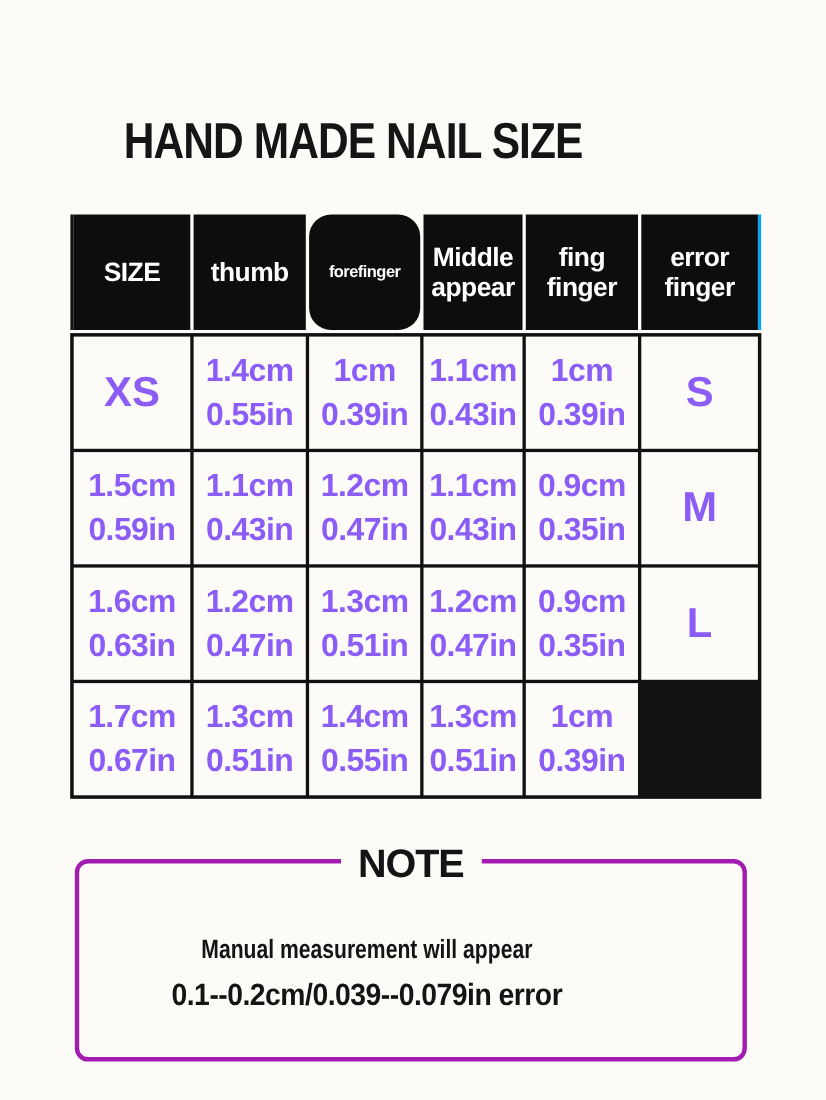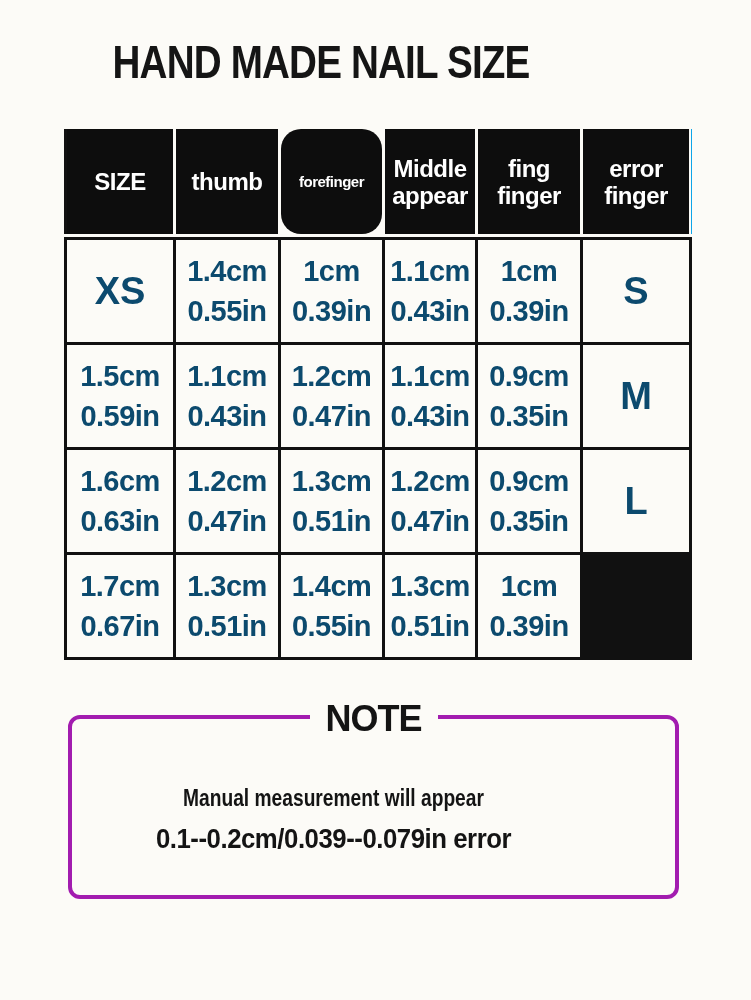--- a/index.html
+++ b/index.html
@@ -3,40 +3,40 @@
 <meta charset="utf-8">
 <style>
   html, body { margin: 0; padding: 0; }
   body {
     width: 751px; height: 1000px;
     background: #fcfbf7;
     font-family: "Liberation Sans", sans-serif;
     color: #141414;
     overflow: hidden;
   }
-  .page { padding-top: 38px; width: 679px; }
+  .page { padding-top: 84px; width: 679px; margin-top: 20px; }
 
   h1.title {
     margin: 0;
     font-size: 46px; font-weight: 700; line-height: 48px;
     letter-spacing: -1px; text-align: center;
     padding-right: 44px; box-sizing: border-box;
     transform: scaleX(0.84);
     color: #151515;
   }
 
   .size-table { width: 628px; margin: 43px 0 0 64px; }
 
   .thead {
     display: grid;
     grid-template-columns: 106px 102px 101px 90px 102px 106px;
     gap: 3px;
     height: 105px;
     border-left: 3px solid #111;
-    border-right: 1px solid #0ea5e9;
+    border-right: 3px solid #0ea5e9;
     box-sizing: border-box;
   }
   .th {
     background: #0d0d0d; color: #ffffff;
     display: flex; align-items: center; justify-content: center;
     text-align: center; white-space: pre-line;
     font-weight: 700; font-size: 24px; line-height: 27px;
     letter-spacing: -0.5px;
     overflow: hidden;
   }
@@ -50,21 +50,21 @@
     gap: 3px;
     background: #111;
     border: 3px solid #111;
   }
   .td {
     background: #fcfbf7;
     display: flex; align-items: center; justify-content: center;
     text-align: center; white-space: pre-line;
     font-size: 29px; line-height: 40px; font-weight: 600;
     letter-spacing: -0.5px;
-    color: #0c4a6e;
+    color: #8b5cf6;
   }
   .td.size-label { font-size: 38px; font-weight: 700; letter-spacing: 0; line-height: 42px; }
 
   .note-box {
     position: relative;
     width: 603px; height: 176px;
     margin: 55px 0 0 68px;
     border: 4px solid #a21caf;
     border-radius: 12px;
   }

